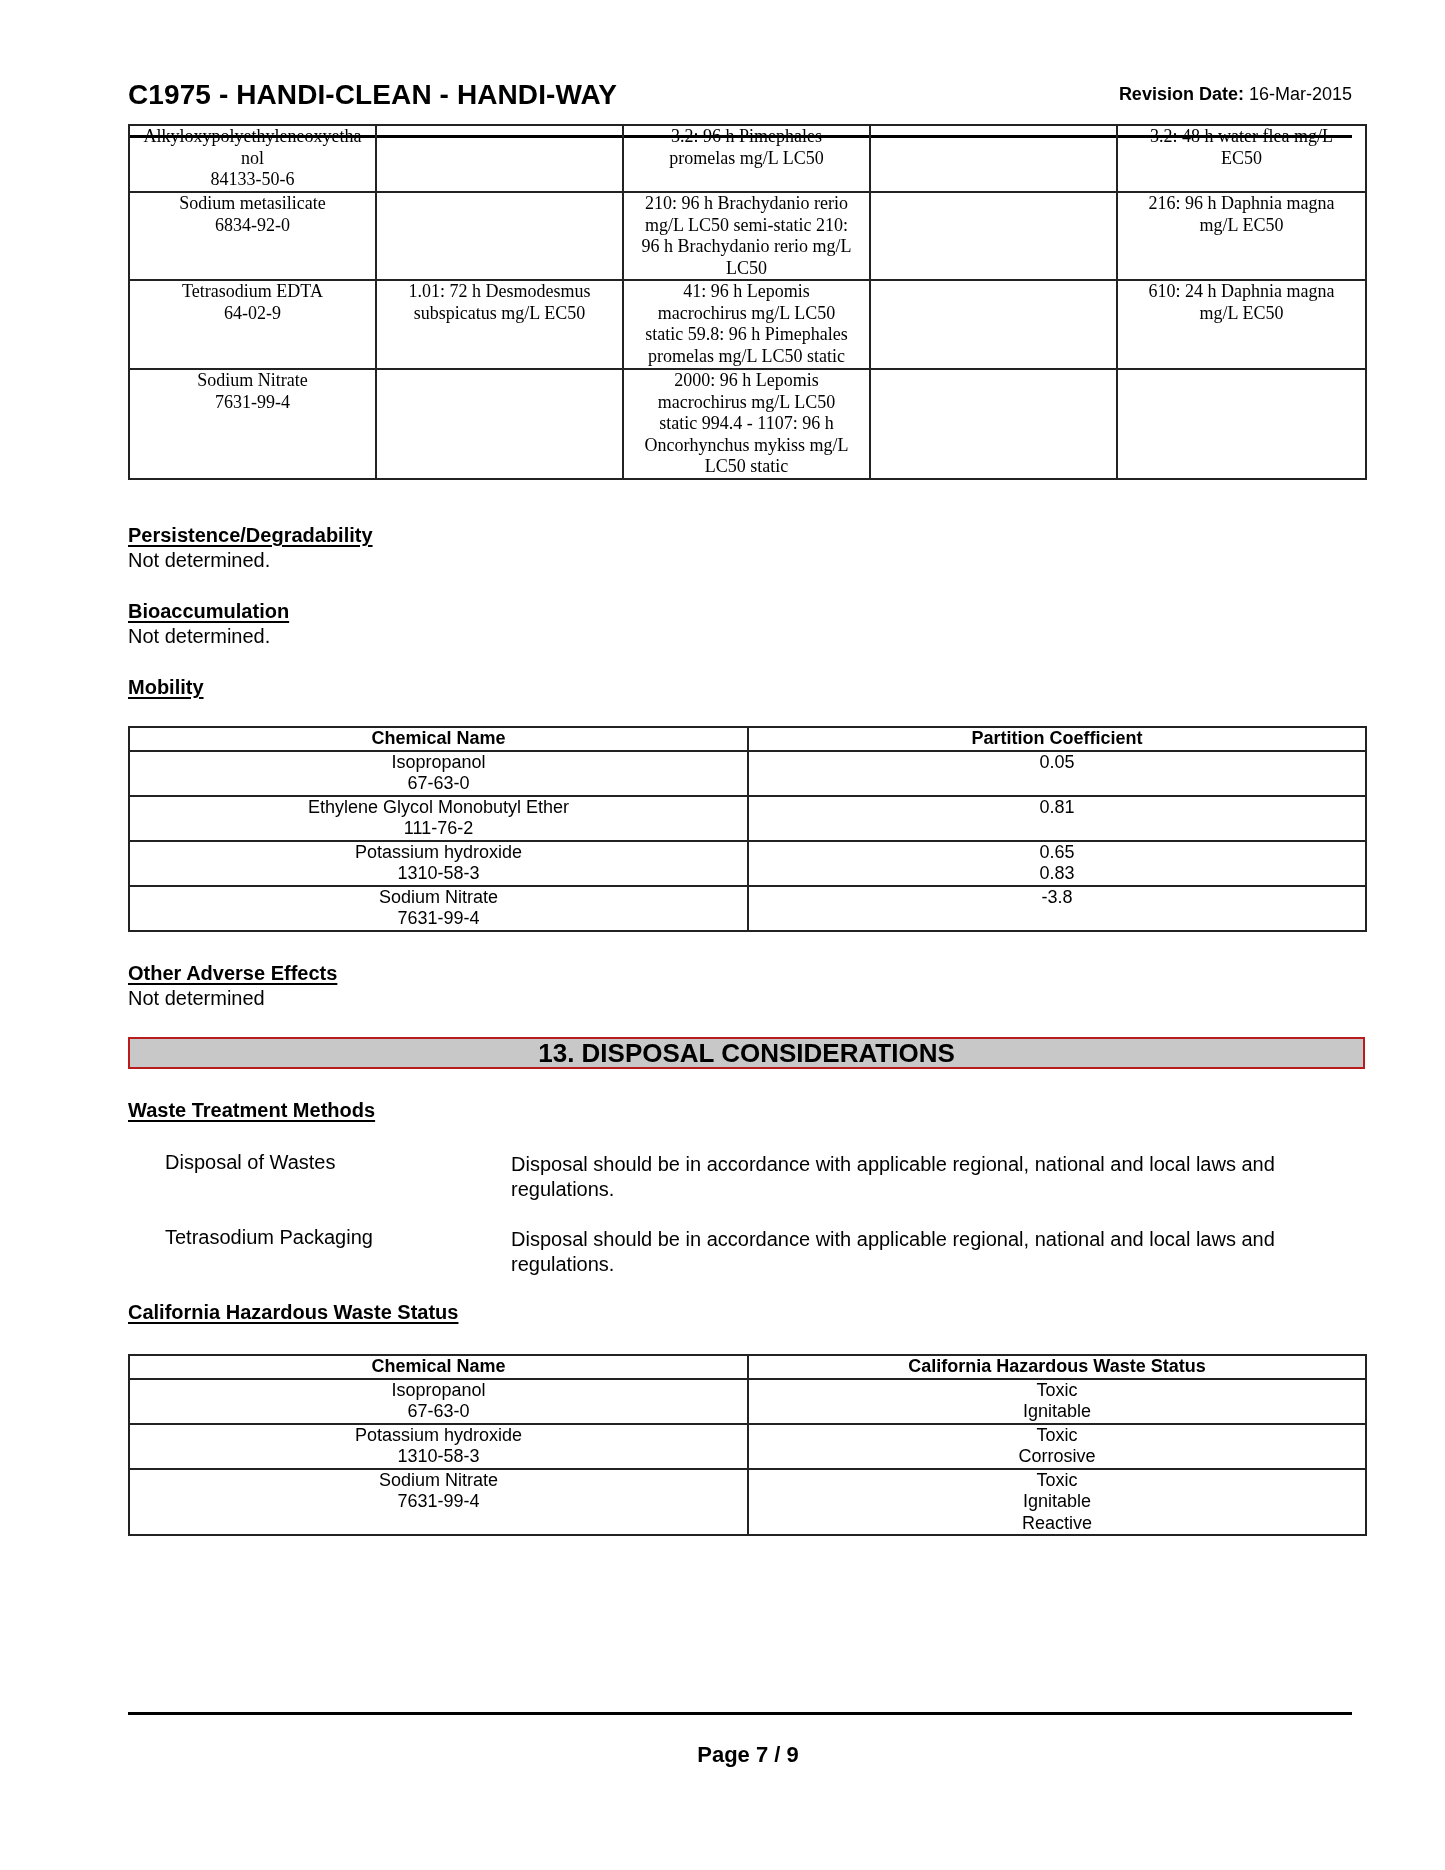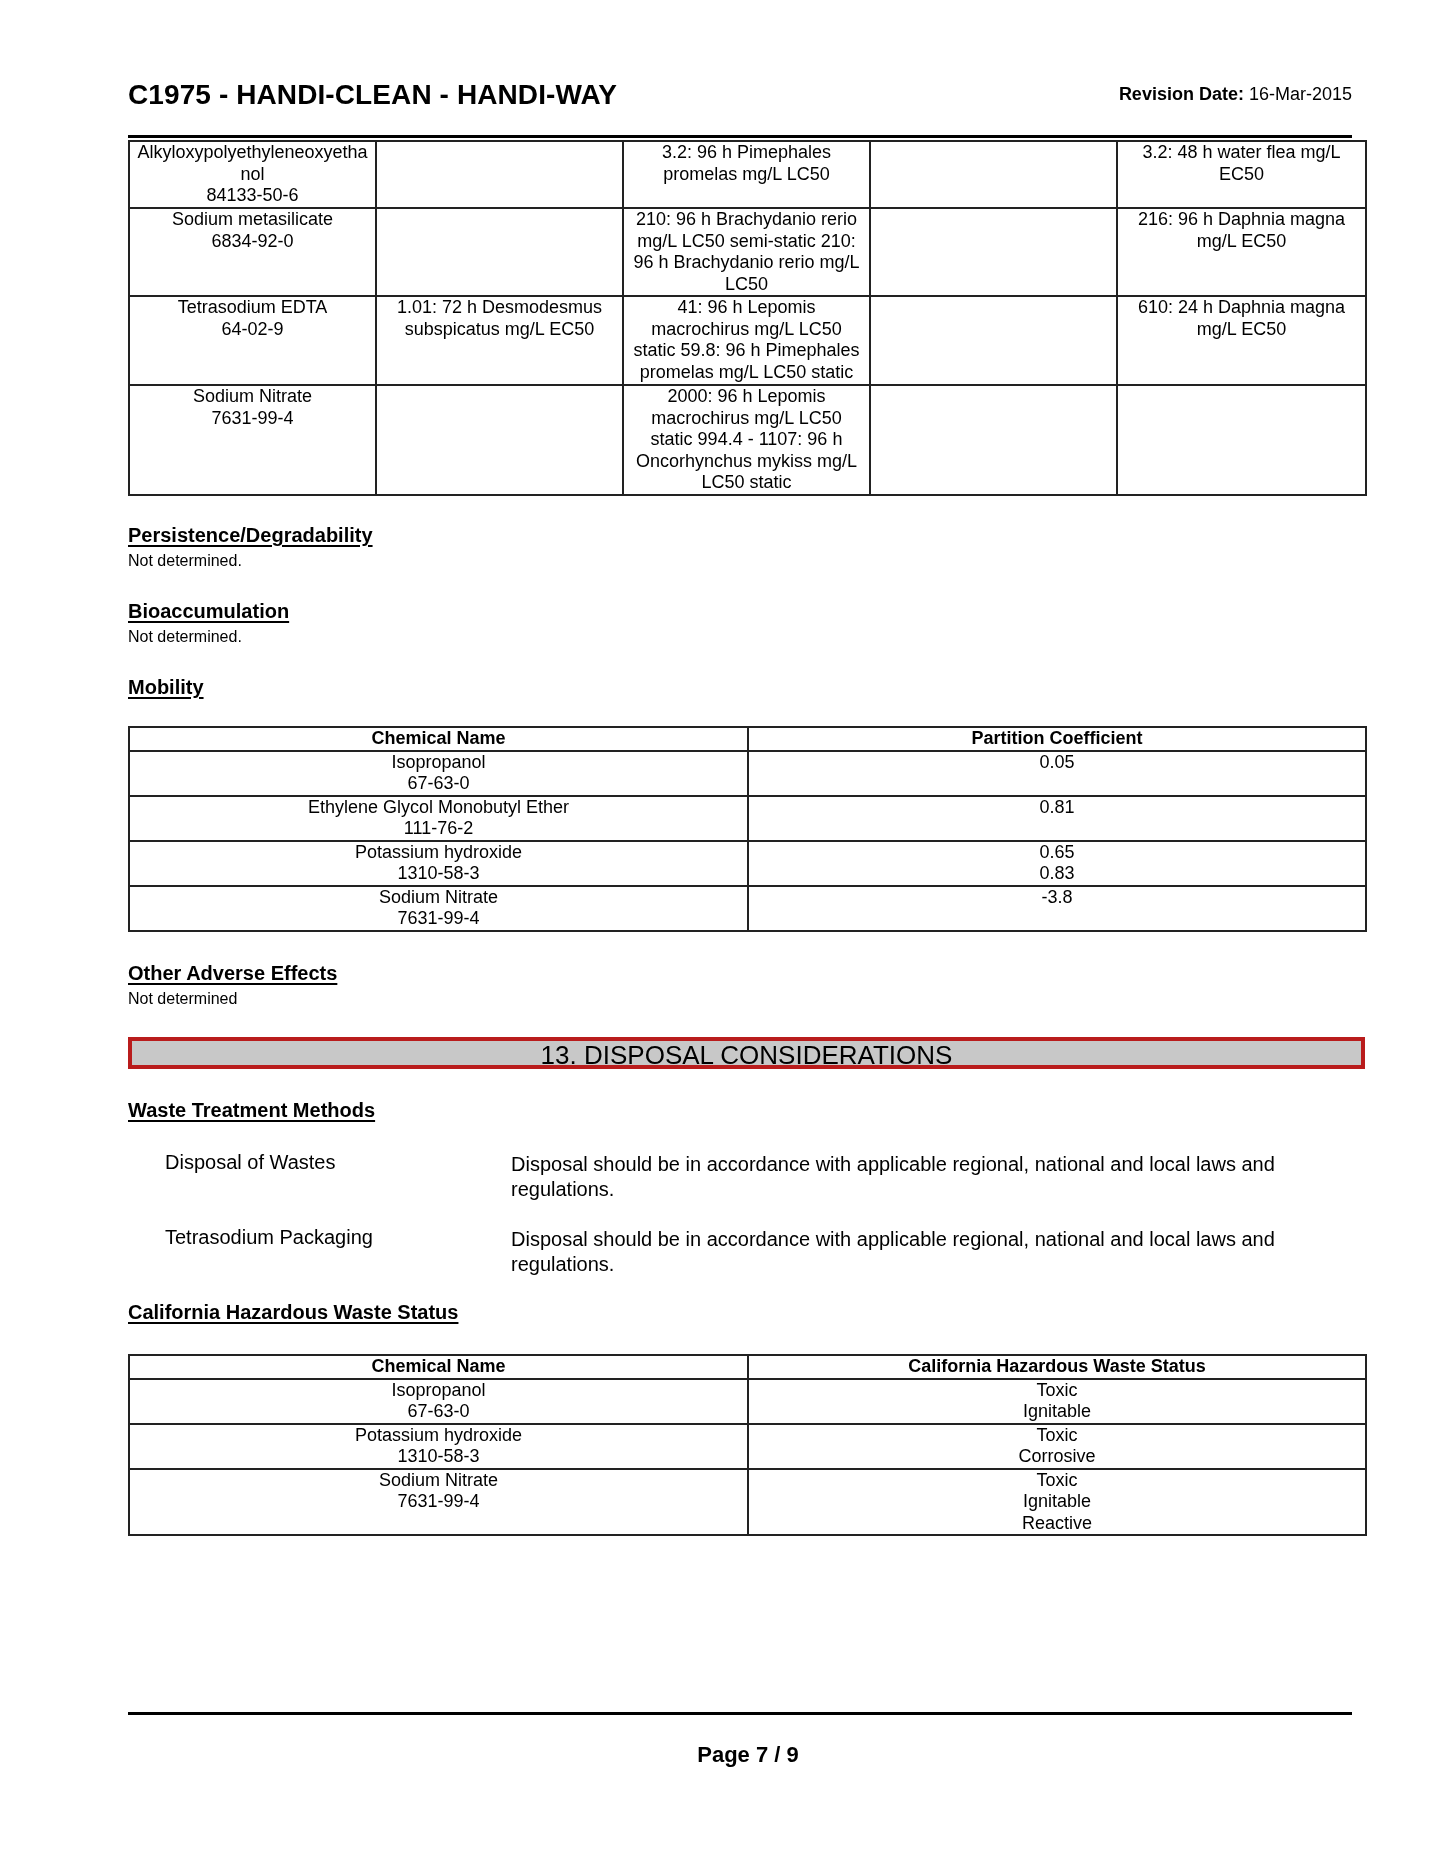--- a/index.html
+++ b/index.html
@@ -26,35 +26,35 @@
       position: absolute; left: 128px; top: 135px; width: 1224px; height: 3px; background: #000;
     }
     table.grid {
       border-collapse: collapse; position: absolute; table-layout: fixed;
     }
     table.grid td, table.grid th {
       border: 2px solid #222; text-align: center; vertical-align: top;
       font-size: 18px; line-height: 21.5px; font-weight: normal; padding: 0 1px;
     }
     table.grid th { font-weight: bold; }
-    .ecotox { left: 128px; top: 140px; width: 1237px; }
+    .ecotox { left: 128px; top: 124px; width: 1237px; font-family: Liberation Serif, serif; }
     .ecotox td { padding: 0; }
     .line { display: block; }
     .section-head {
       position: absolute; left: 128px;
       font-weight: bold; text-decoration: underline; font-size: 20px; text-underline-offset: 3px;
     }
-    .section-text { position: absolute; left: 128px; font-size: 16px; }
+    .section-text { position: absolute; left: 128px; font-size: 20px; }
     .mobility { left: 128px; top: 726px; width: 1237px; }
     .mobility td, .mobility th { height: 45px; }
     .mobility th { height: 23px; }
     .banner {
       position: absolute; left: 128px; top: 1037px; width: 1237px; height: 32px;
-      background: #c8c8c8; border: 4px solid #b91c1c;
-      text-align: center; font-weight: normal; font-size: 26px; line-height: 28px;
+      background: #c8c8c8; border: 2px solid #b91c1c;
+      text-align: center; font-weight: bold; font-size: 26px; line-height: 28px;
     }
     .wt-row { position: absolute; left: 165px; width: 1200px; }
     .wt-label { position: absolute; left: 0; top: 0; font-weight: normal; font-size: 20px; }
     .wt-value { position: absolute; left: 338px; top: 0; width: 860px; font-size: 20px; line-height: 25px; margin-left: 8px; }
     .cal { left: 128px; top: 1354px; width: 1237px; }
     .cal th { height: 23px; }
     .footer-rule {
       position: absolute; left: 128px; top: 1712px; width: 1224px; height: 3px; background: #000;
     }
     .page-num {

